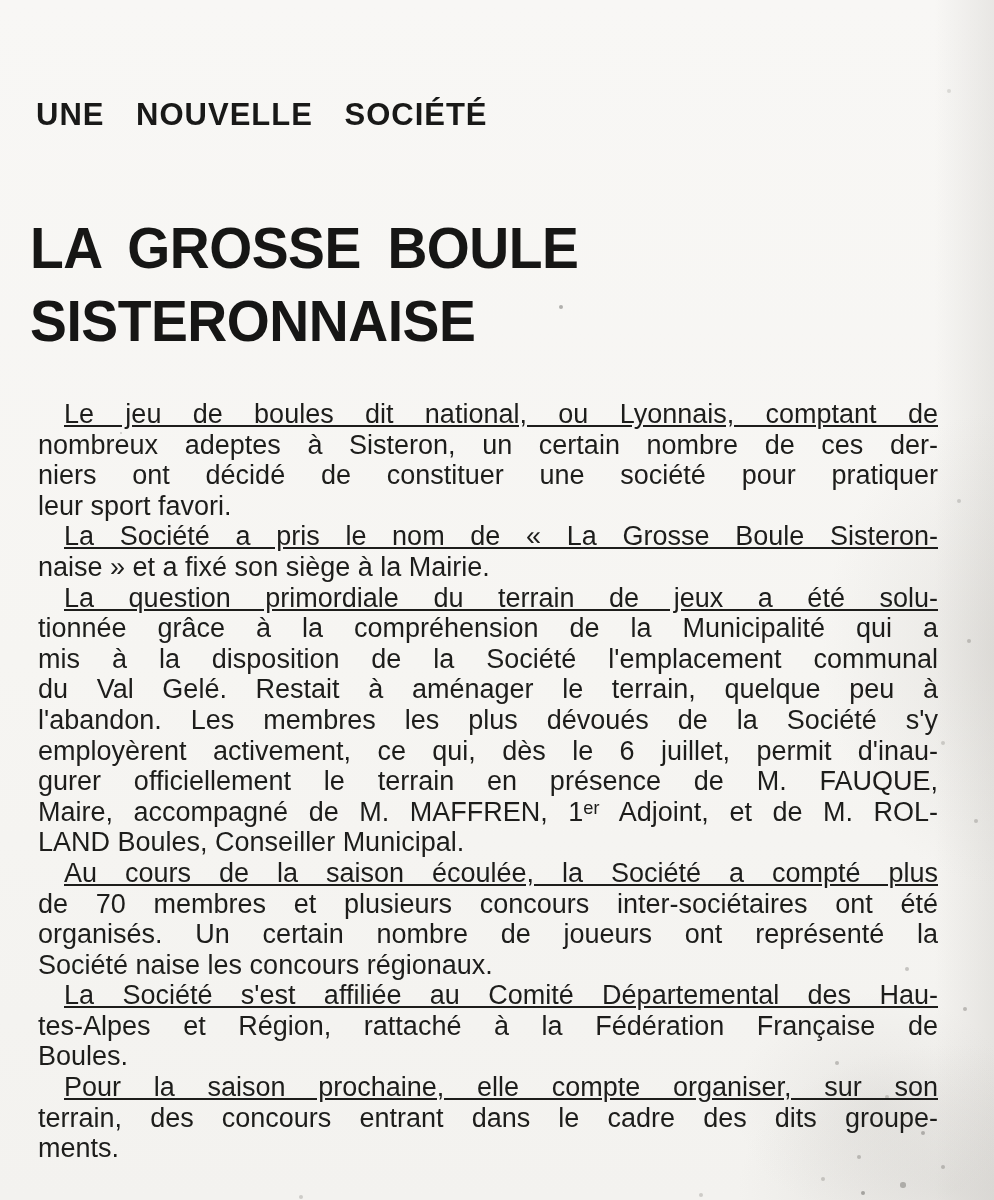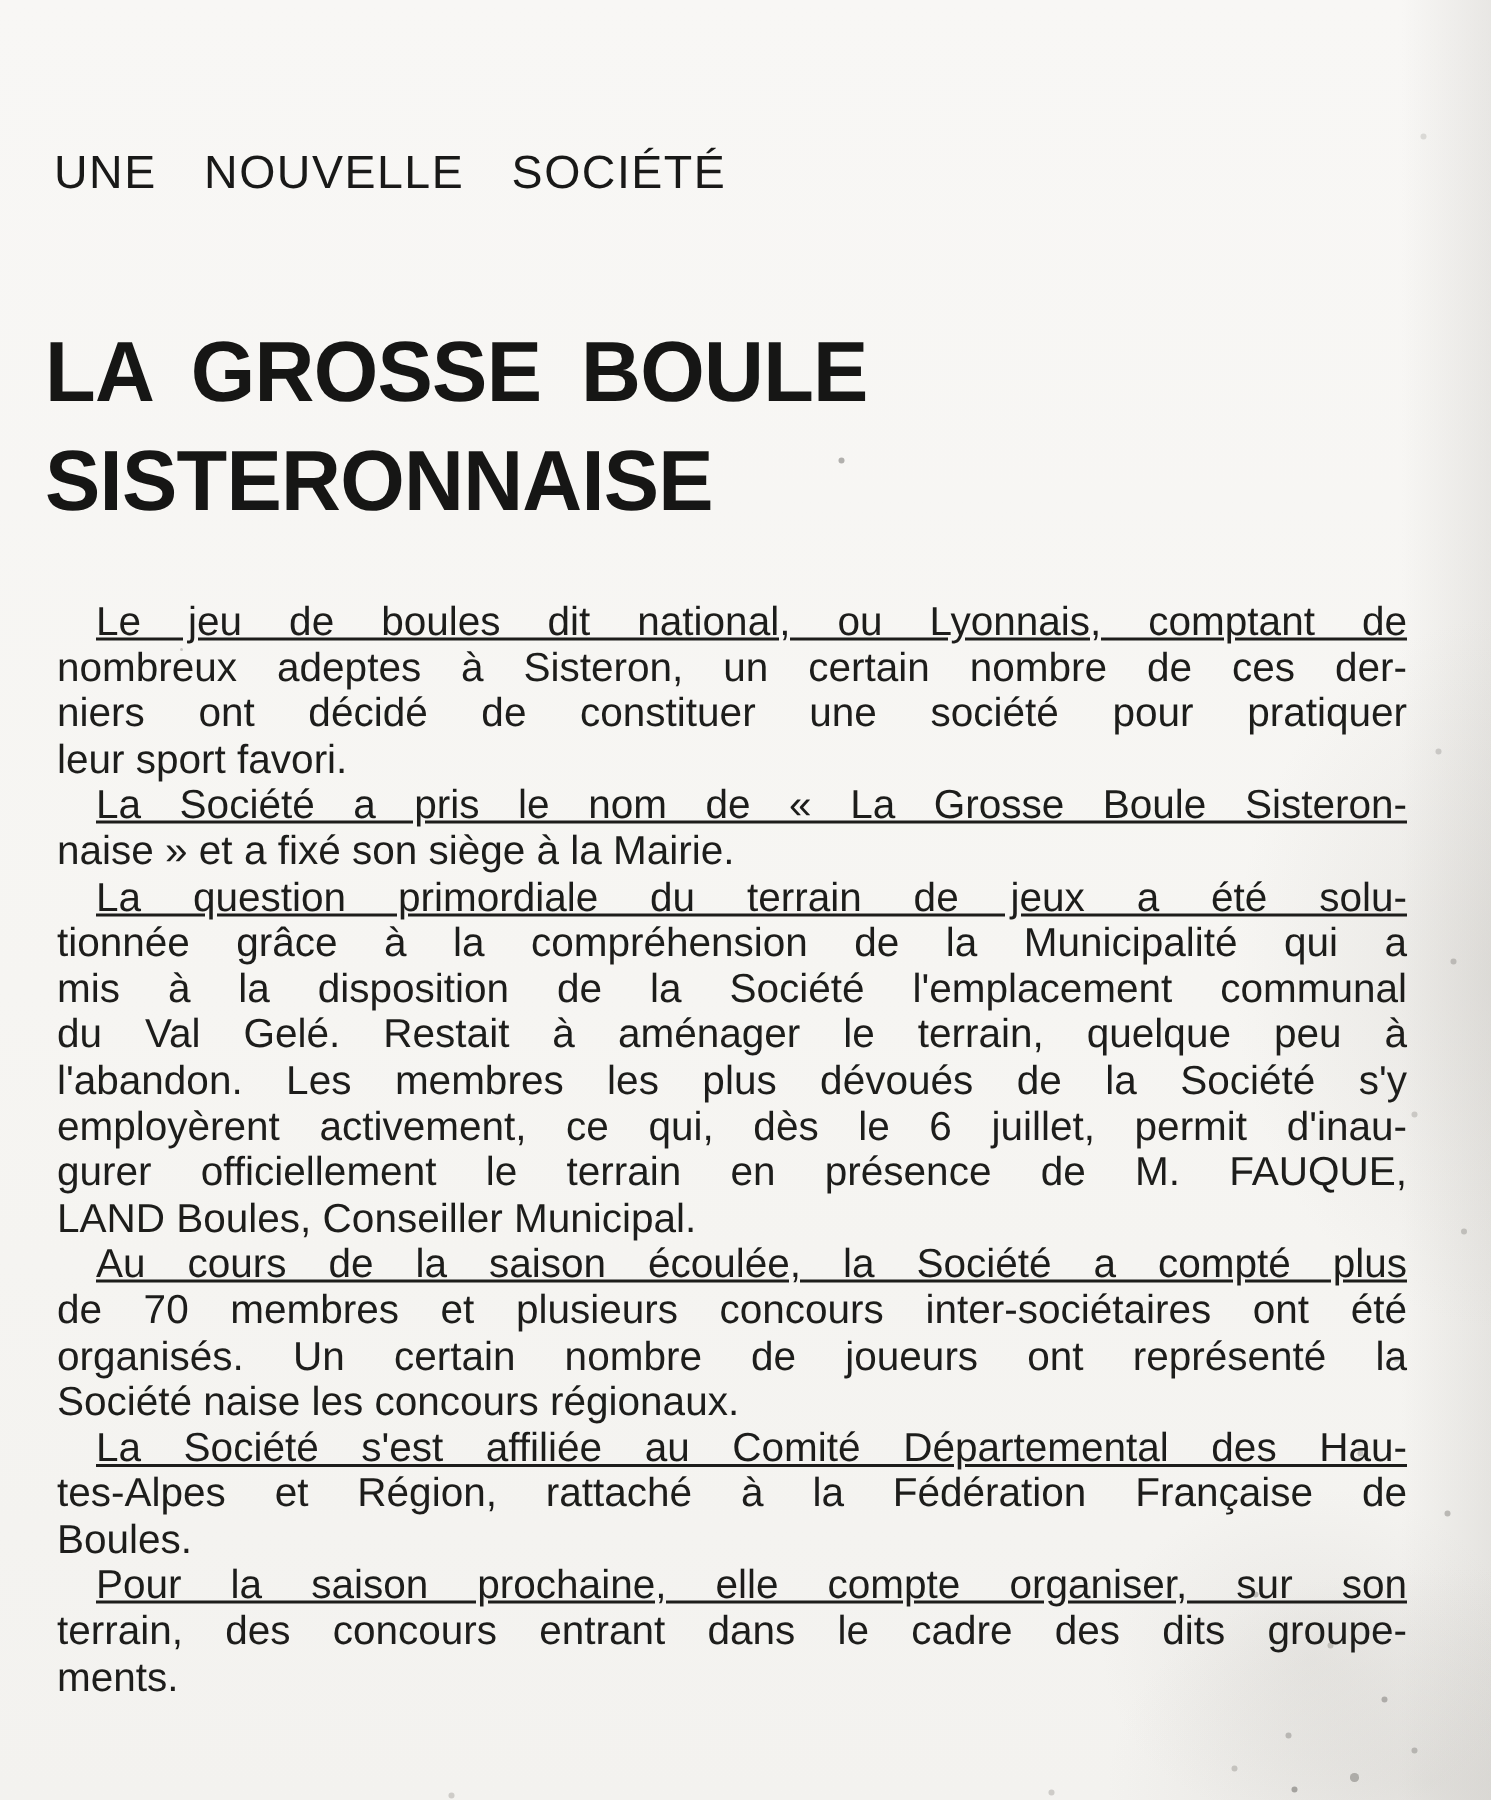--- a/index.html
+++ b/index.html
@@ -53,21 +53,21 @@
       300px 1196px 0 1px rgba(150,148,143,0.4),
       700px 1194px 0 1px rgba(150,148,143,0.4);
     pointer-events: none;
   }
   .kicker {
     position: absolute;
     left: 36px;
     top: 99px;
     font-size: 31px;
     line-height: 1;
-    font-weight: 400;
+    font-weight: 700;
     letter-spacing: 1px;
     word-spacing: 22px;
     color: #191918;
     white-space: nowrap;
   }
   .title {
     position: absolute;
     left: 18px;
     top: 200px;
     margin: 12px;
@@ -116,20 +116,21 @@
       <div class="line last">leur sport favori.</div>
       <div class="line first">La Société a pris le nom de « La Grosse Boule Sisteron-</div>
       <div class="line last">naise » et a fixé son siège à la Mairie.</div>
       <div class="line first">La question primordiale du terrain de jeux a été solu-</div>
       <div class="line">tionnée grâce à la compréhension de la Municipalité qui a</div>
       <div class="line">mis à la disposition de la Société l'emplacement communal</div>
       <div class="line">du Val Gelé. Restait à aménager le terrain, quelque peu à</div>
       <div class="line">l'abandon. Les membres les plus dévoués de la Société s'y</div>
       <div class="line">employèrent activement, ce qui, dès le 6 juillet, permit d'inau-</div>
       <div class="line">gurer officiellement le terrain en présence de M. FAUQUE,</div>
+      <div class="line">Maire, accompagné de M. MAFFREN, 1ᵉʳ Adjoint, et de M. ROL-</div>
       <div class="line last">LAND Boules, Conseiller Municipal.</div>
       <div class="line first">Au cours de la saison écoulée, la Société a compté plus</div>
       <div class="line">de 70 membres et plusieurs concours inter-sociétaires ont été</div>
       <div class="line">organisés. Un certain nombre de joueurs ont représenté la</div>
       <div class="line last">Société naise les concours régionaux.</div>
       <div class="line first">La Société s'est affiliée au Comité Départemental des Hau-</div>
       <div class="line">tes-Alpes et Région, rattaché à la Fédération Française de</div>
       <div class="line last">Boules.</div>
       <div class="line first">Pour la saison prochaine, elle compte organiser, sur son</div>
       <div class="line">terrain, des concours entrant dans le cadre des dits groupe-</div>

